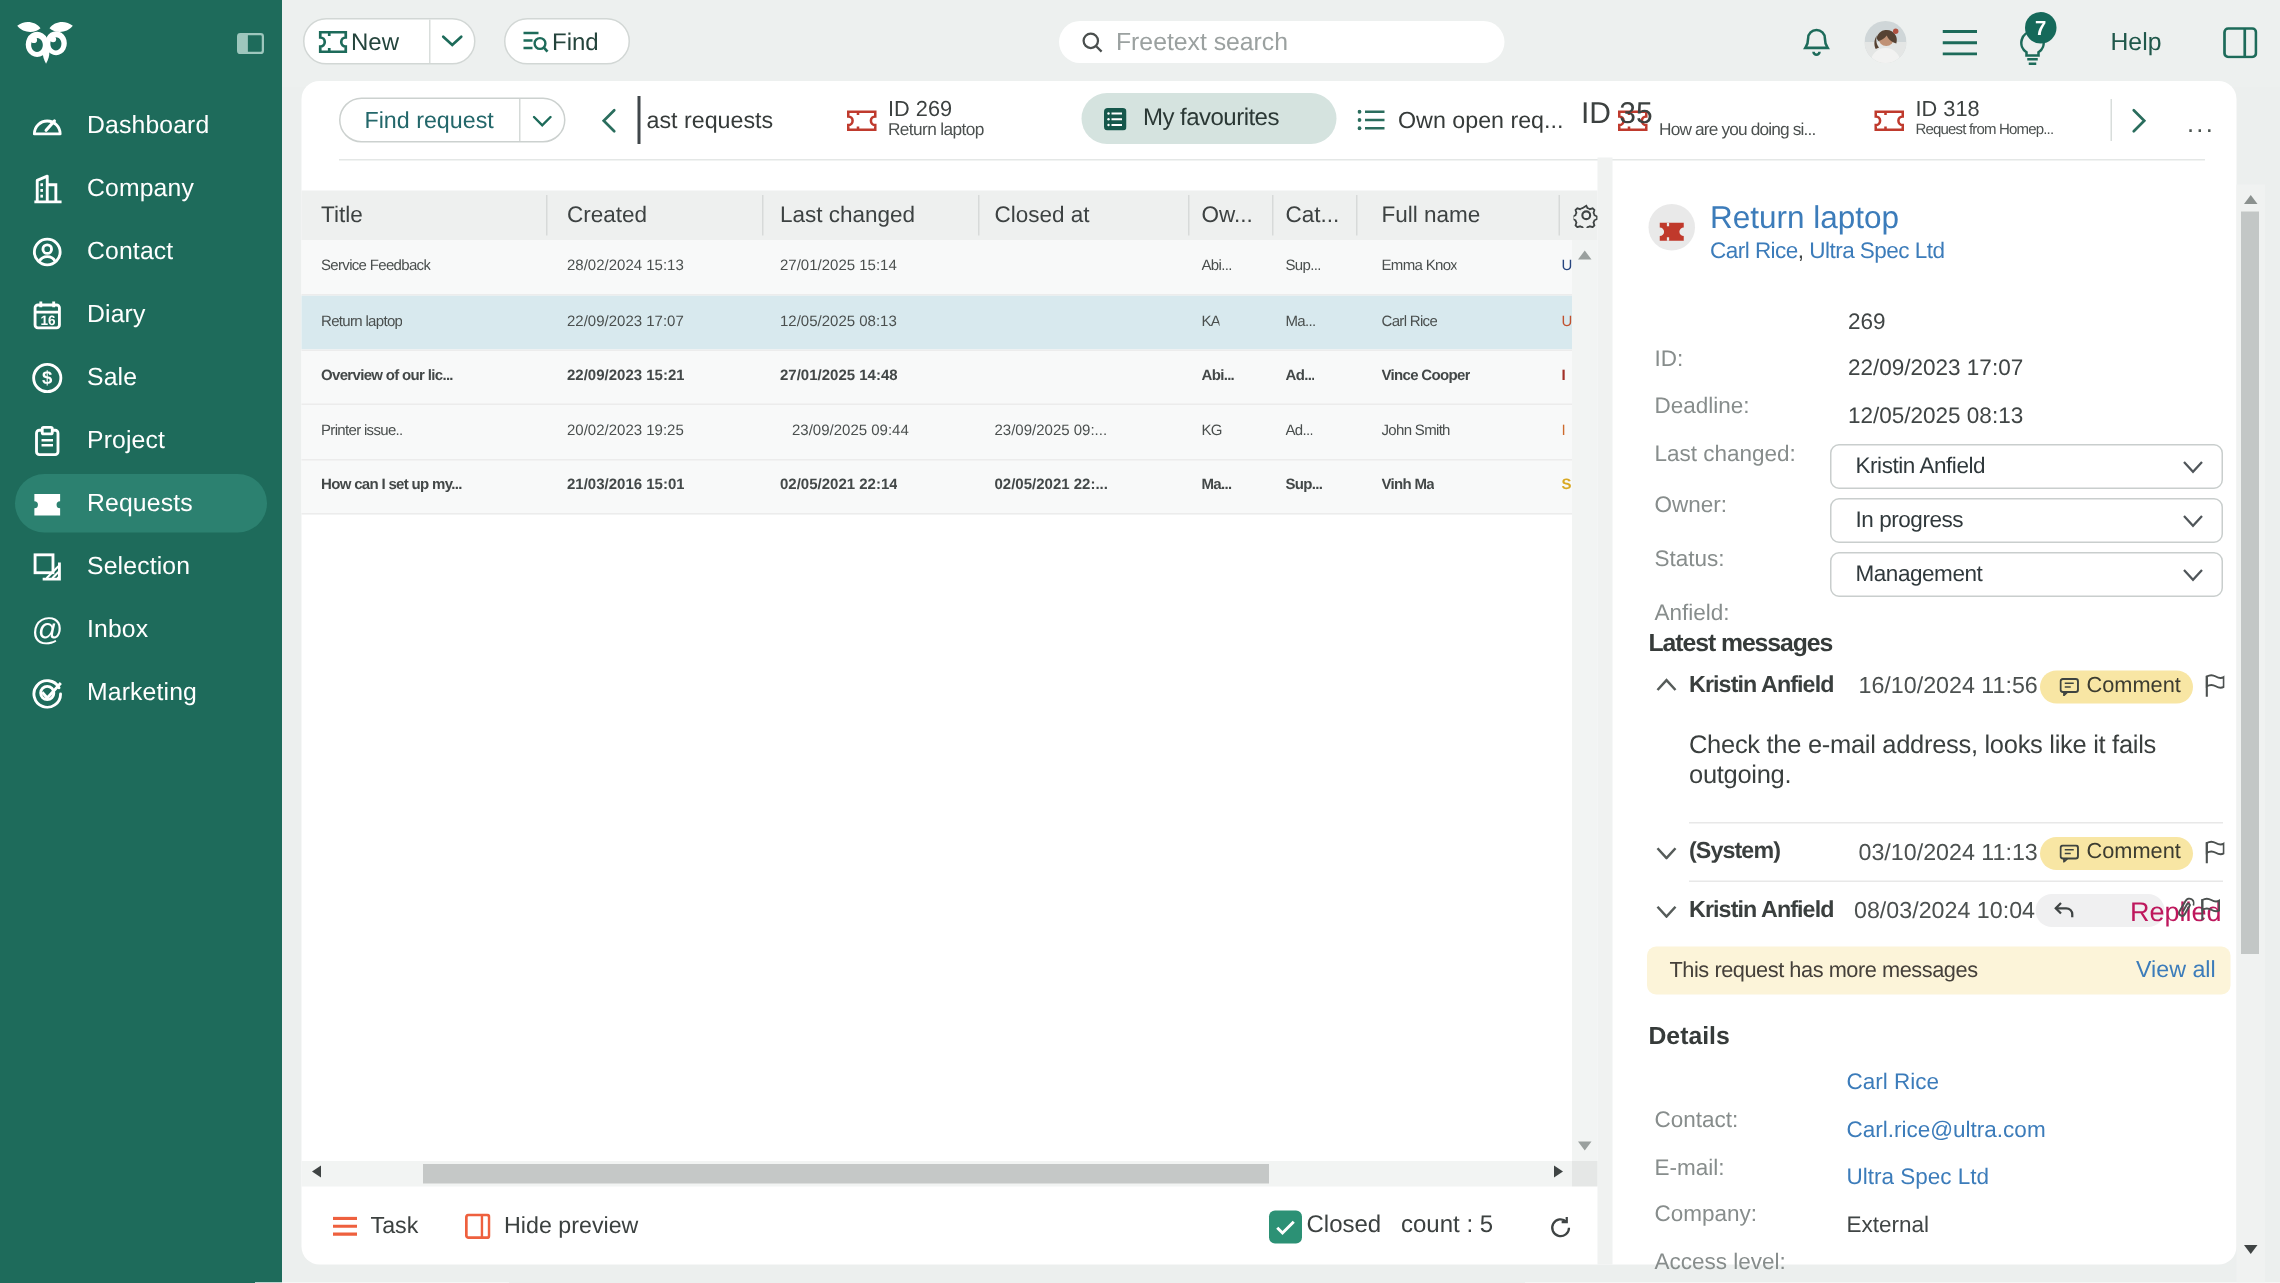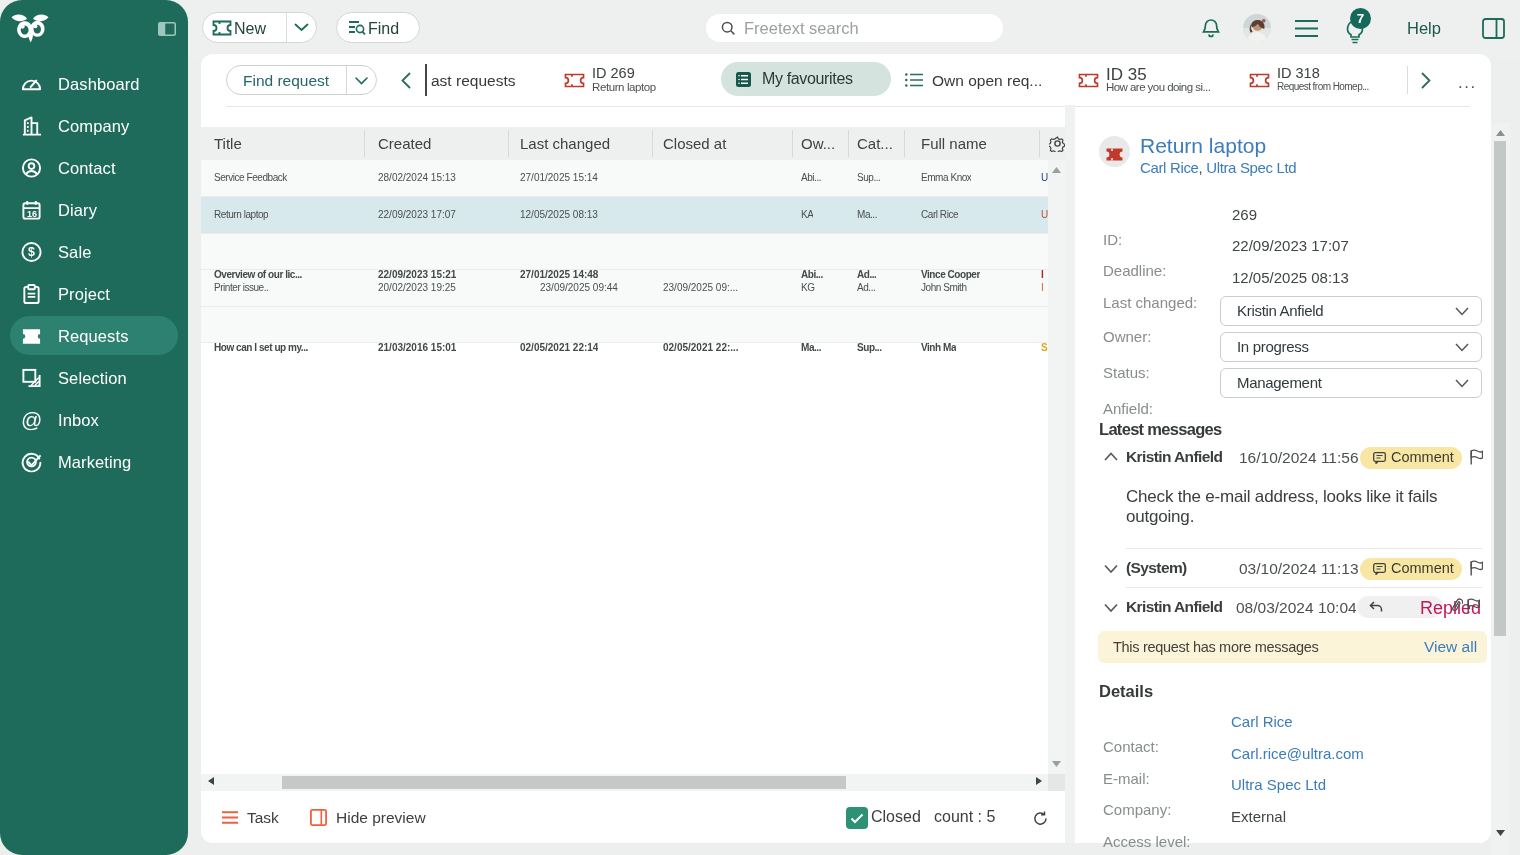--- a/index.html
+++ b/index.html
@@ -1,35 +1,35 @@
 <!DOCTYPE html>
 <html><head>
 <meta charset="utf-8">
 <style>
   * { margin:0; padding:0; box-sizing:border-box; }
   html,body { width:1520px; height:855px; overflow:hidden; font-family:"Liberation Sans",sans-serif; }
   body { background:#ecefee; position:relative; }
   .abs { position:absolute; }
   svg { display:block; }
   
-  #sidebar { position:absolute; left:0; top:0; width:188px; height:855px; background:#1e6b5b;border-radius:22px; }
+  #sidebar { position:absolute; left:0; top:0; width:188px; height:855px; background:#1e6b5b; }
   .nav-item { position:absolute; left:0; width:188px; height:42px; color:#fff; }
   .nav-item .ic { position:absolute; left:21px; top:50%; transform:translateY(-50%); width:21px; height:21px; }
   .nav-item .lb { position:absolute; left:58px; top:50%; transform:translateY(-50%); font-size:16.5px; letter-spacing:0.1px; }
   #navpill { position:absolute; left:10px; top:316px; width:168px; height:39px; background:#2c8170; border-radius:20px; }
   
   #topbar { position:absolute; left:0; top:0; width:1520px; height:58px; background:#edf0ef; }
   .tbtn { position:absolute; top:12px; height:31px; background:#fff; border:1px solid #d2d7d5; border-radius:16px; }
   
   #card { position:absolute; left:201px; top:54px; width:1290px; height:789px; background:#fff; border-radius:12px; }
   .hdrcell { position:absolute; top:127px; height:33px; line-height:33px; font-size:15px; color:#3d4242; }
   .row { position:absolute; left:0; width:847px; height:36.5px; }
   .cell { position:absolute; top:0; height:36.5px; line-height:36.5px; font-size:10px; color:#4a4f4e; white-space:nowrap; overflow:hidden; }
   .tx { letter-spacing:-0.45px; }
-  .bold { font-weight:bold; color:#434848;margin-top:24px; }
+  .bold { font-weight:bold; color:#434848; }
   .lbl { position:absolute; font-size:15px; color:#878d8c;margin-top:25px; }
   .val { position:absolute; font-size:15px; color:#404545; }
   .blue { color:#3c7cba; }
   .drop { position:absolute; left:1220px; width:262px; height:30px; border:1px solid #c9cecd; border-radius:6px; background:#fff; font-size:15px; letter-spacing:-0.3px; color:#30393c; line-height:28px; padding-left:16px; }
   .pill-msg { position:absolute; height:22px; border-radius:11px; font-size:14.5px; line-height:22px; }
 </style>
 </head>
 <body>
   <div id="topbar">
 
@@ -240,21 +240,21 @@
         <circle cx="1.3" cy="7" r="1.3"></circle>
         <circle cx="1.3" cy="12.5" r="1.3"></circle>
       </g>
     </svg>
     <div class="abs" style="left:932px;top:72px;font-size:15.5px;color:#363b3a">Own open req...</div>
 
     <svg class="abs" style="left:1078px;top:73px" width="21" height="15" viewBox="0 0 21 15">
       <path d="M1.5,1.5 H19.5 V4.6 a2.8,2.8 0 0 0 0,5.8 V13.5 H1.5 V10.4 a2.8,2.8 0 0 0 0,-5.8 Z" fill="none" stroke="#bf3a2d" stroke-width="1.7"></path>
       <path d="M8,1.5 v2.2 M8,11.3 v2.2" stroke="#bf3a2d" stroke-width="1.7"></path>
     </svg>
-    <div class="abs" style="left:1106px;top:65px;font-size:17px;color:#3c4140">ID 35</div>
+    <div class="abs" style="left:1054px;top:65px;font-size:20px;color:#3c4140">ID 35</div>
     <div class="abs" style="left:1106px;top:81px;font-size:11.5px;letter-spacing:-0.55px;color:#4c5150">How are you doing si...</div>
 
     <svg class="abs" style="left:1249px;top:73px" width="21" height="15" viewBox="0 0 21 15">
       <path d="M1.5,1.5 H19.5 V4.6 a2.8,2.8 0 0 0 0,5.8 V13.5 H1.5 V10.4 a2.8,2.8 0 0 0 0,-5.8 Z" fill="none" stroke="#bf3a2d" stroke-width="1.7"></path>
       <path d="M8,1.5 v2.2 M8,11.3 v2.2" stroke="#bf3a2d" stroke-width="1.7"></path>
     </svg>
     <div class="abs" style="left:1277px;top:65px;font-size:14.5px;color:#3c4140">ID 318</div>
     <div class="abs" style="left:1277px;top:81px;font-size:10px;letter-spacing:-0.55px;color:#4c5150">Request from Homep...</div>
     <div class="abs" style="left:1407px;top:66px;width:1px;height:28px;background:#d8dddb"></div>
     <svg class="abs" style="left:1421px;top:72px" width="10" height="17" viewBox="0 0 10 17">
@@ -318,21 +318,21 @@
       <div class="cell bold tx" style="left:214px;top:233px">Overview of our lic...</div>
       <div class="cell bold" style="left:378px;top:233px">22/09/2023 15:21</div>
       <div class="cell bold" style="left:520px;top:233px">27/01/2025 14:48</div>
       <div class="cell bold tx" style="left:801px;top:233px">Abi...</div>
       <div class="cell bold tx" style="left:857px;top:233px">Ad...</div>
       <div class="cell bold tx" style="left:921px;top:233px">Vince Cooper</div>
       <div class="cell bold" style="left:1041px;top:233px;width:7px;color:#a23129">I</div>
 
       <div class="cell tx" style="left:214px;top:269.5px">Printer issue..</div>
       <div class="cell" style="left:378px;top:269.5px">20/02/2023 19:25</div>
-      <div class="cell" style="left:540px;top:269.5px">23/09/2025 09:44</div>
+      <div class="cell" style="left:528px;top:269.5px">23/09/2025 09:44</div>
       <div class="cell" style="left:663px;top:269.5px">23/09/2025 09:...</div>
       <div class="cell tx" style="left:801px;top:269.5px">KG</div>
       <div class="cell tx" style="left:857px;top:269.5px">Ad...</div>
       <div class="cell tx" style="left:921px;top:269.5px">John Smith</div>
       <div class="cell" style="left:1041px;top:269.5px;width:7px;color:#cd6a2d">I</div>
 
       <div class="cell bold tx" style="left:214px;top:306px">How can I set up my...</div>
       <div class="cell bold" style="left:378px;top:306px">21/03/2016 15:01</div>
       <div class="cell bold" style="left:520px;top:306px">02/05/2021 22:14</div>
       <div class="cell bold" style="left:663px;top:306px">02/05/2021 22:...</div>

